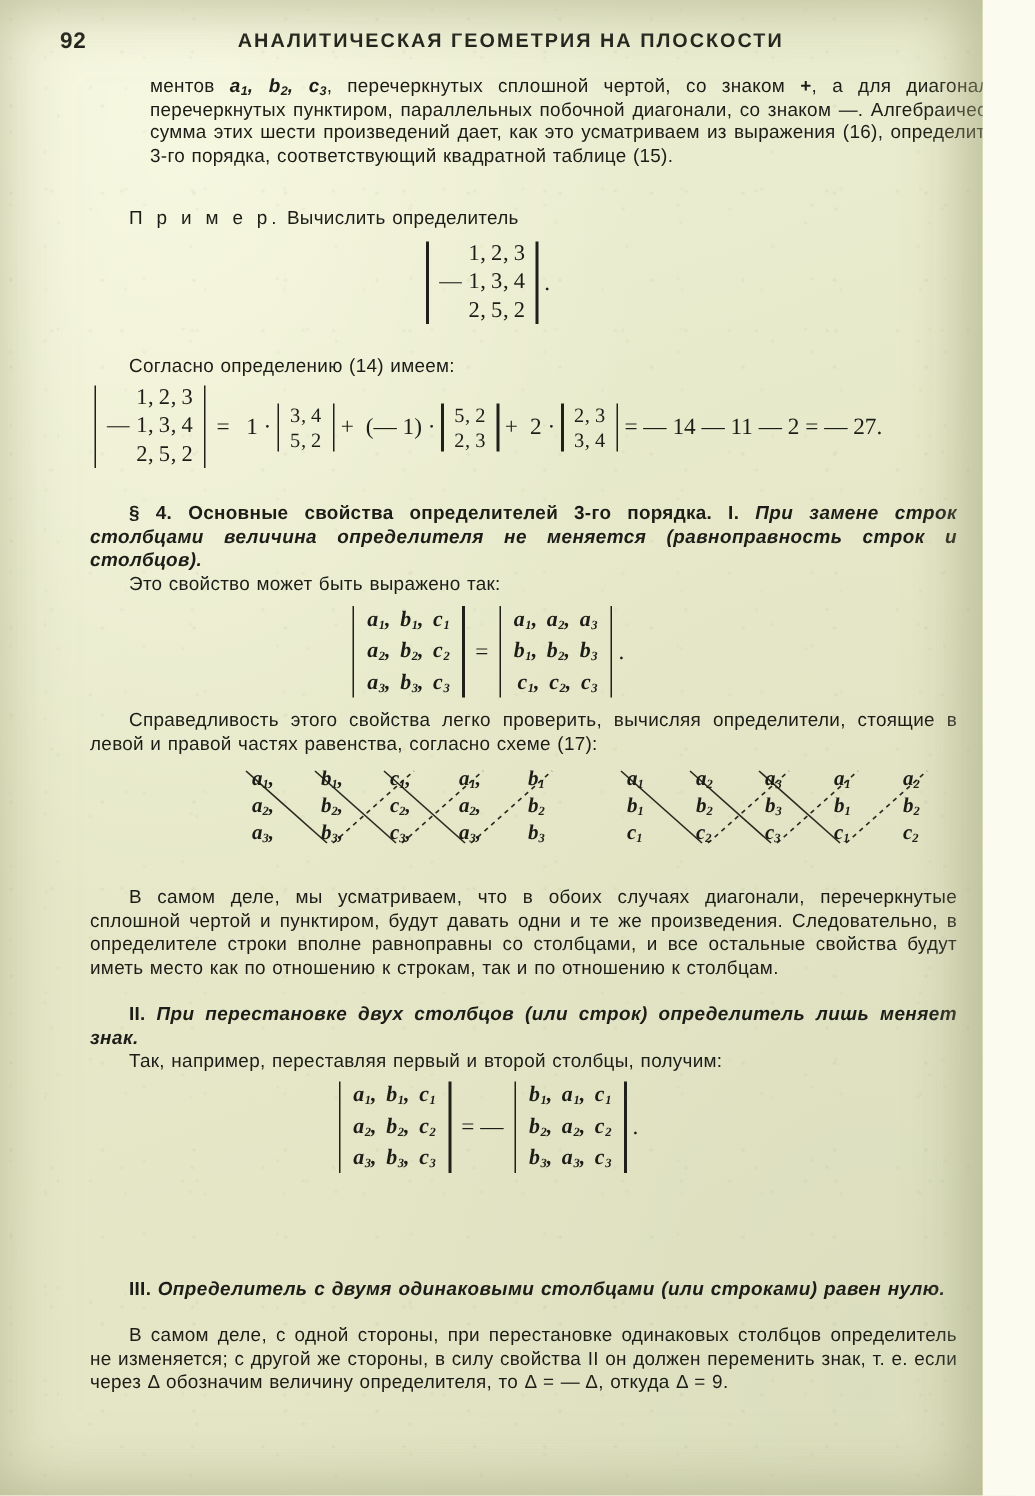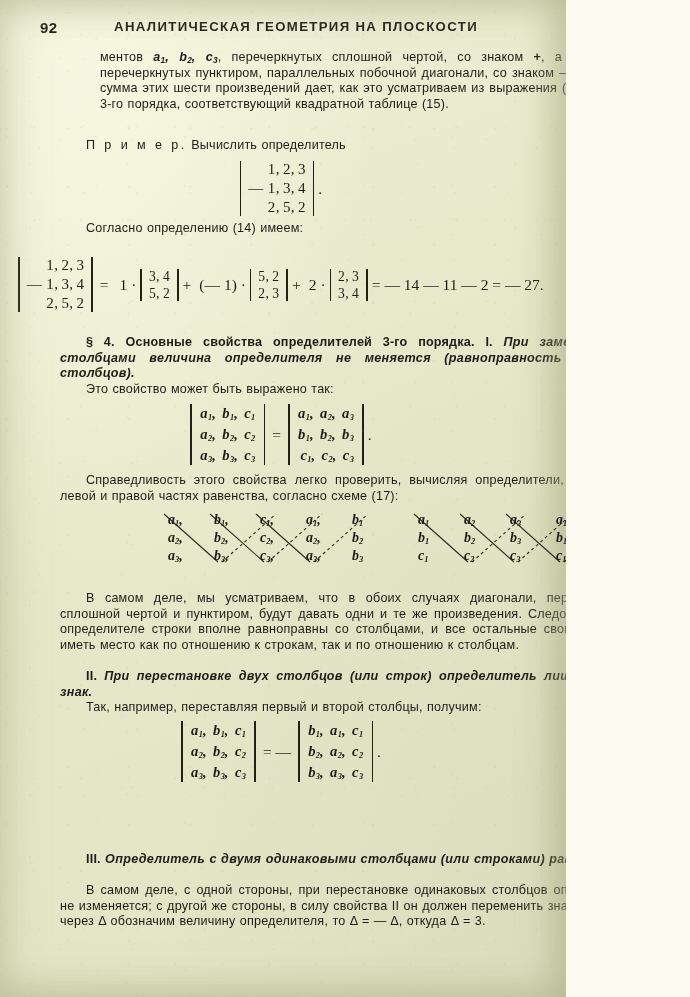--- a/index.html
+++ b/index.html
@@ -2,21 +2,21 @@
 <html><head>
 <meta charset="utf-8">
 <style>
   html, body {
     margin: 0;
     padding: 0;
     background: #fbfbf0;
   }
   .page {
     position: relative;
-    width: 566px;
+    width: 655px;
     height: 997px;
     background: #e8e9cd;
     background-image:
       radial-gradient(ellipse at 18% 8%, rgba(255,255,235,0.55) 0%, rgba(255,255,235,0) 42%),
       radial-gradient(ellipse at 88% 92%, rgba(214,217,185,0.55) 0%, rgba(214,217,185,0) 48%),
       linear-gradient(160deg, #eef0d6 0%, #e6e8c9 45%, #e2e4c4 100%);
     overflow: hidden;
     font-family: "Liberation Serif", "DejaVu Serif", serif;
     color: #1d1d18;
   }
@@ -191,21 +191,21 @@
           <span class="row">
             <span class="cell">2,</span>
             <span class="cell">5,</span>
             <span class="cell">2</span>
           </span>
         </span>
       </span>
       <span class="op tight">.</span>
     </div>
 
-    <div class="body-block indent" style="top:221px;">Согласно определению (14) имеем:</div>
+    <div class="body-block indent" style="top:237px;">Согласно определению (14) имеем:</div>
 
     <div class="display" style="top:256px;">
       <span class="det">
         <span class="rows">
           <span class="row">
             <span class="cell">1,</span>
             <span class="cell">2,</span>
             <span class="cell">3</span>
           </span>
           <span class="row">
@@ -438,18 +438,18 @@
       </span>
       <span class="op tight">.</span>
     </div>
 
 
     <div class="body-block indent" style="top:852px;">
       <span class="bd">III.</span>
       <span class="it">Определитель с двумя одинаковыми столбцами (или строками) равен нулю.</span>
     </div>
 
-    <div class="body-block indent" style="top:883px;">В самом деле, с одной стороны, при перестановке одинаковых столбцов определитель не изменяется; с другой же стороны, в силу свойства II он должен переменить знак, т. е. если через Δ обозначим величину определителя, то Δ = — Δ, откуда Δ = 3.</div>
+    <div class="body-block indent" style="top:883px;">В самом деле, с одной стороны, при перестановке одинаковых столбцов определитель не изменяется; с другой же стороны, в силу свойства II он должен переменить знак, т. е. если через Δ обозначим величину определителя, то Δ = — Δ, откуда Δ = 9.</div>
 
   </div>
   <div class="grain"></div>
   <div class="edge-shade"></div>
 </div>
 
 </body></html>

